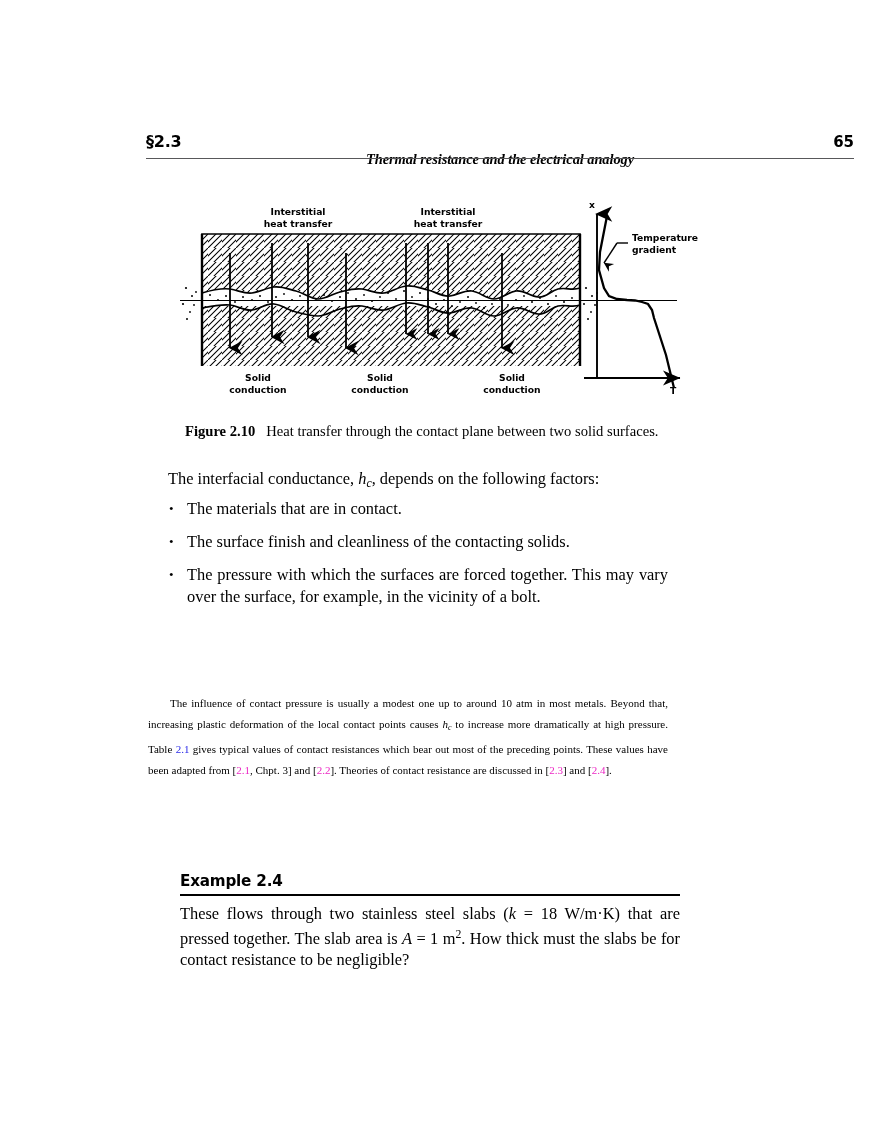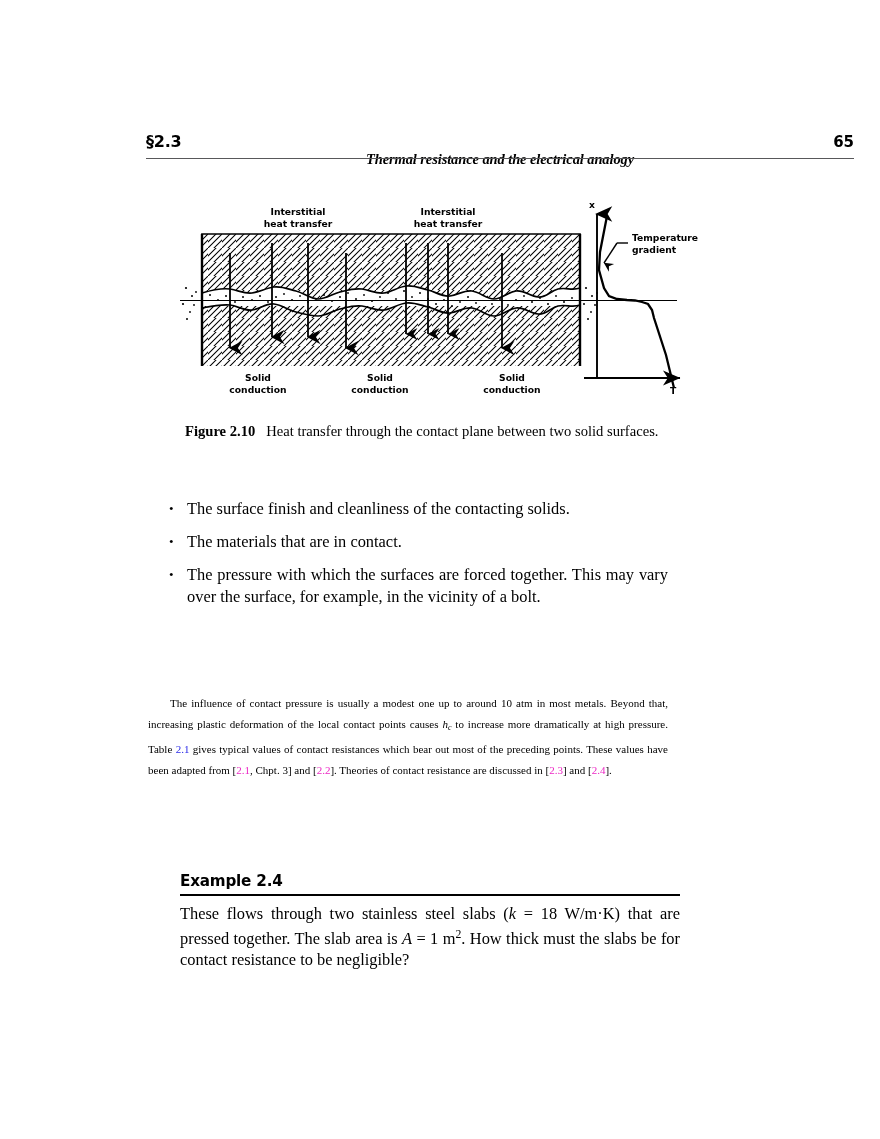--- a/index.html
+++ b/index.html
@@ -390,27 +390,30 @@
         <text x="409" y="16">x</text>
         <text x="490" y="202">T</text>
       </g>
     </svg>
   </div>
 
   <div class="figcaption">
     <b>Figure 2.10</b>&nbsp;&nbsp;&nbsp;<span>Heat transfer through the contact plane between two solid surfaces.</span>
   </div>
 
+  <div class="body-intro">
+    <span>The interfacial conductance, </span><span class="mi">h</span><span class="sub">c</span><span>, depends on the following factors:</span>
+  </div>
 
   <ul class="factors">
     <li>
-      <span>The surface finish and cleanliness of the contacting solids.</span>
+      <span>The materials that are in contact.</span>
     </li>
     <li>
-      <span>The materials that are in contact.</span>
+      <span>The surface finish and cleanliness of the contacting solids.</span>
     </li>
     <li>
       <span>The pressure with which the surfaces are forced together.  This may vary over the surface, for example, in the vicinity of a bolt.</span>
     </li>
   </ul>
 
   <div class="para">
     <span>The influence of contact pressure is usually a modest one up to around 10 atm in most metals.  Beyond that, increasing plastic deformation of the local contact points causes </span><span class="mi">h</span><span class="sub">c</span><span> to increase more dramatically at high pressure.  Table </span><a href="#" class="lnk-blue" style="text-decoration:none">2.1</a><span> gives typical values of contact resistances which bear out most of the preceding points.  These values have been adapted from [</span><a href="#" class="lnk-mag" style="text-decoration:none">2.1</a><span>, Chpt. 3] and [</span><a href="#" class="lnk-mag" style="text-decoration:none">2.2</a><span>].  Theories of contact resistance are discussed in [</span><a href="#" class="lnk-mag" style="text-decoration:none">2.3</a><span>] and [</span><a href="#" class="lnk-mag" style="text-decoration:none">2.4</a><span>].</span>
   </div>
 

